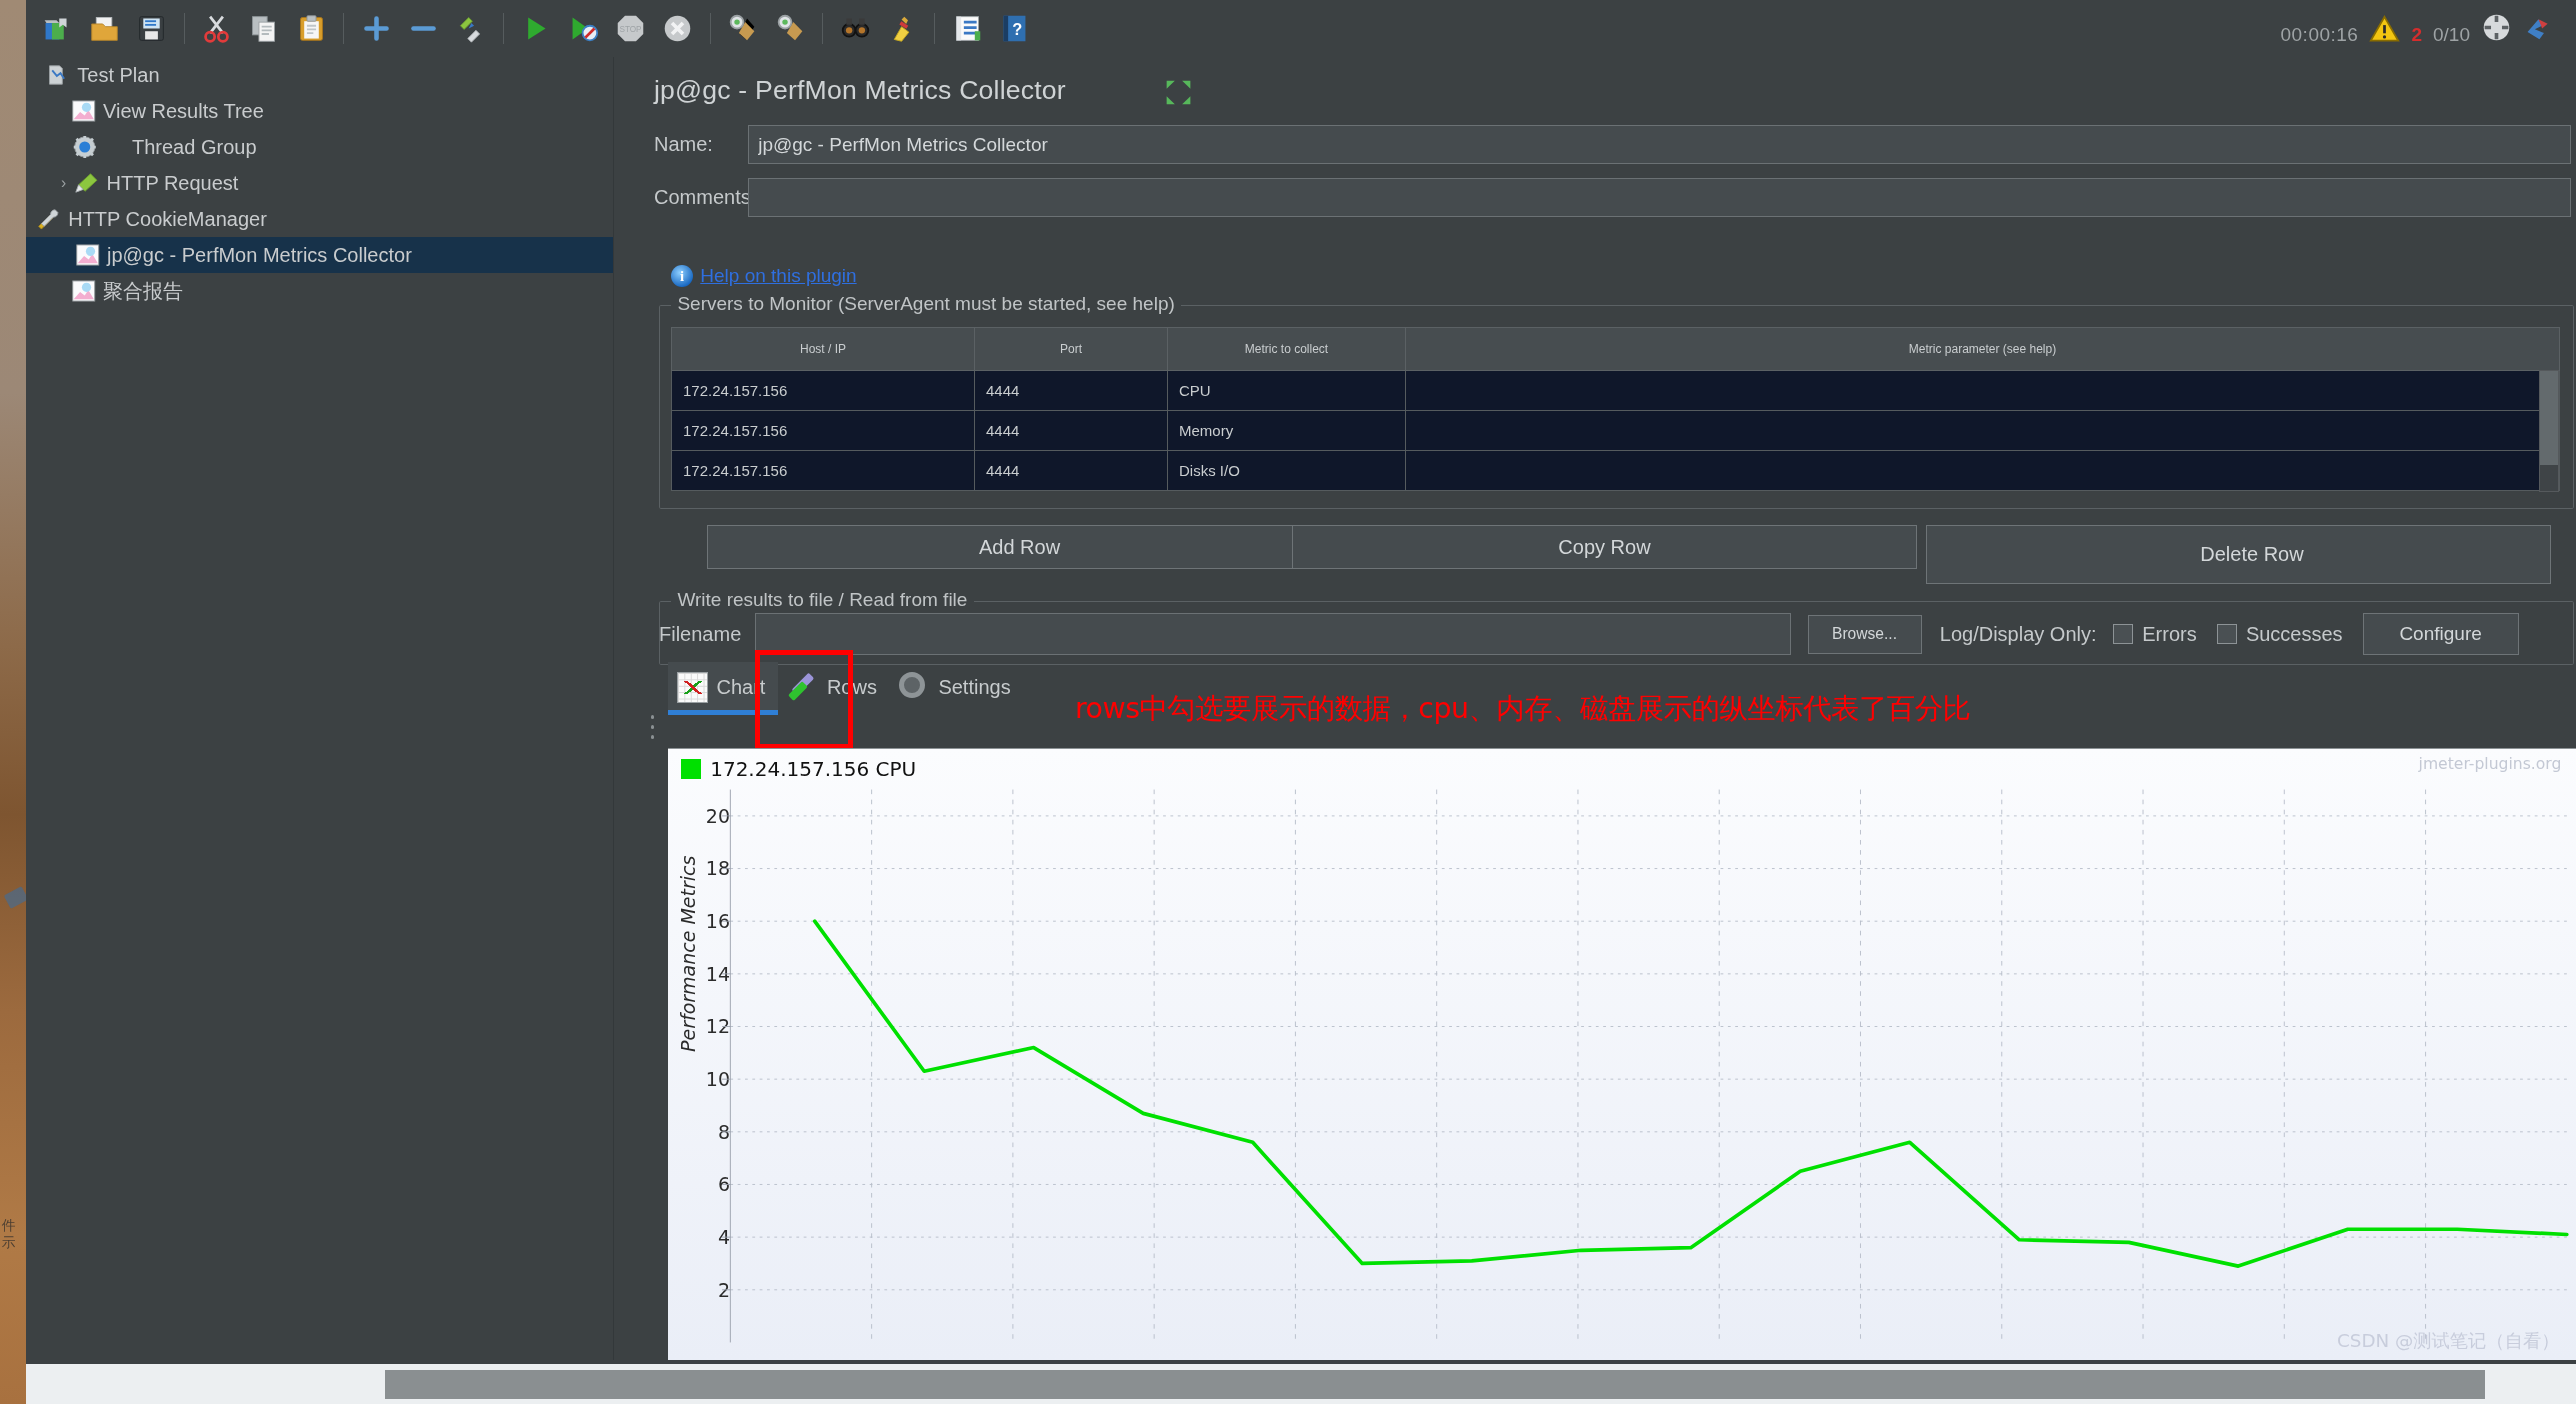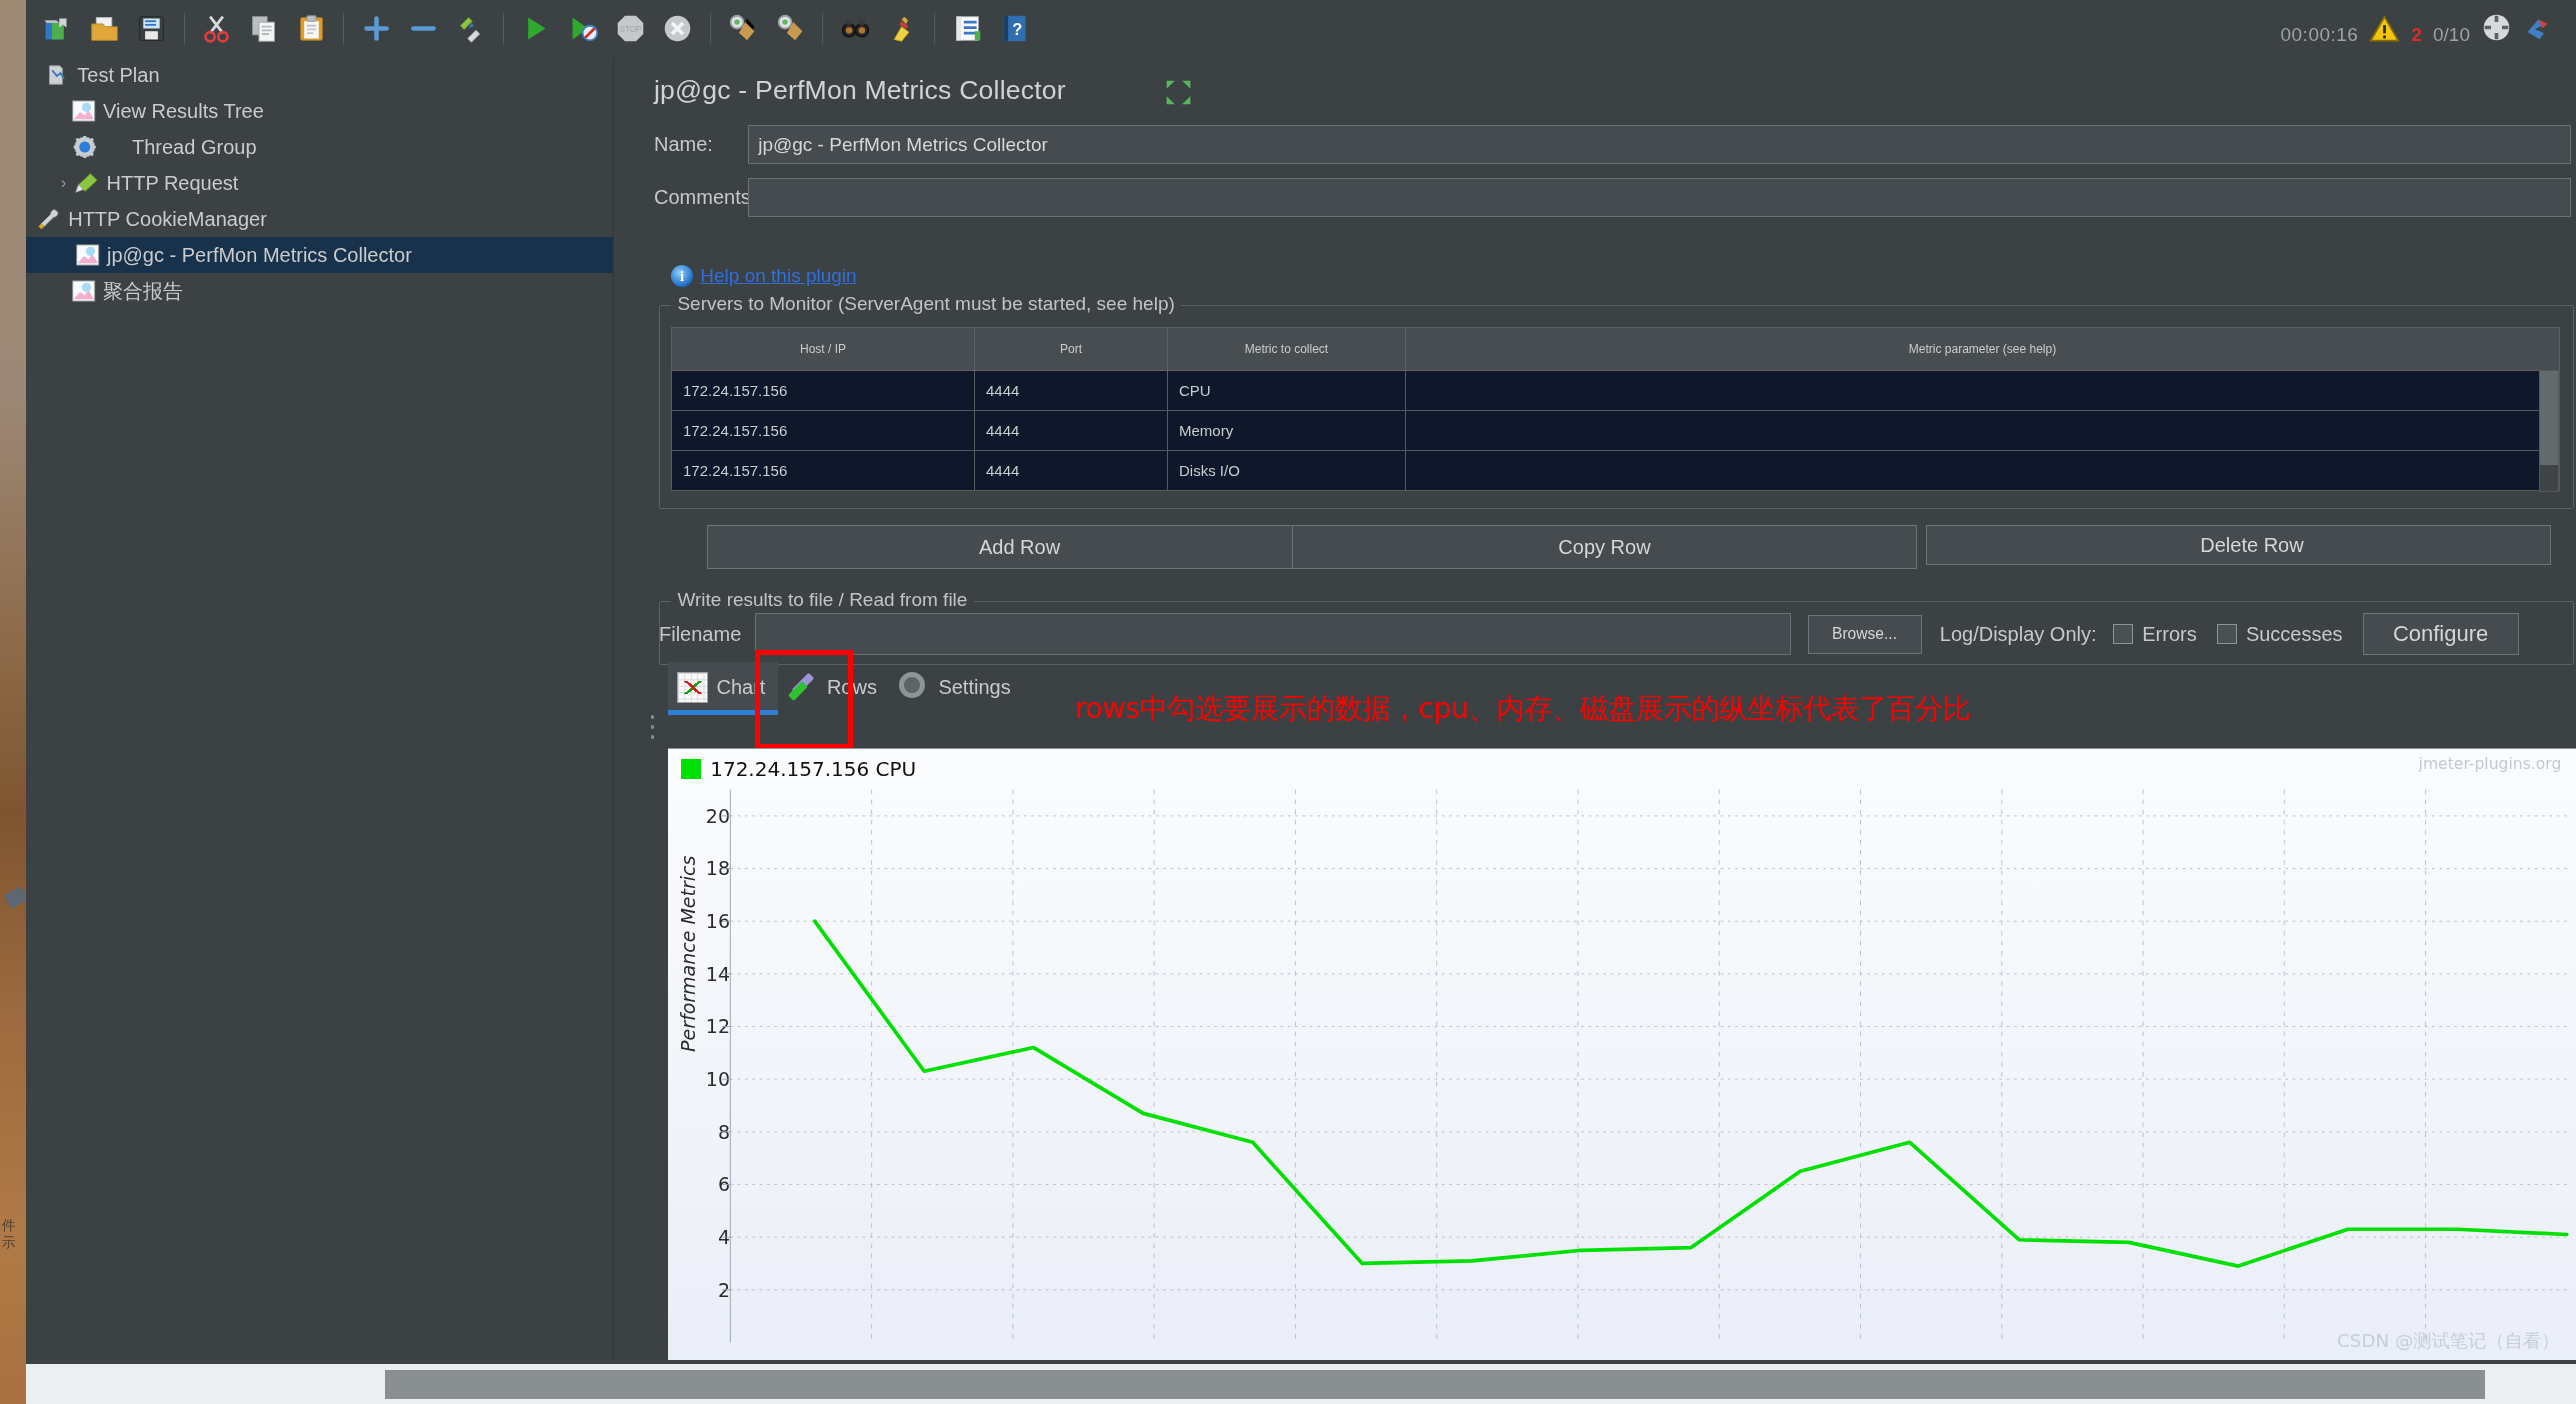--- a/index.html
+++ b/index.html
@@ -585,36 +585,36 @@
         </tr>
       </tbody>
     </table>
 
     <div class="tbl-scroll">
       <div class="tbl-scroll-thumb"></div>
     </div>
 
     <div class="btn" style="position:absolute; left:633px; top:525px; width:625px; height:44px;margin-left:48px;">Add Row</div>
     <div class="btn" style="position:absolute; left:1266px; top:525px; width:625px; height:44px;">Copy Row</div>
-    <div class="btn" style="position:absolute; left:1900px; top:525px; width:625px; height:40px;padding-left:27px;">Delete Row</div>
+    <div class="btn" style="position:absolute; left:1900px; top:525px; width:625px; height:59px;padding-left:27px;">Delete Row</div>
 
     <div class="fieldset" style="left:633px; top:601px; width:1915px; height:64px;">
       <span class="fieldset-legend">Write results to file / Read from file</span>
     </div>
 
     <div class="form-row" style="left:633px; top:613px;">
       <span class="form-label" style="width:96px;">Filename</span>
       <input class="form-input" style="width: 1036px; height: 42px;" value="">
       <div class="btn btn-small" style="width:114px; height:39px; margin-left:16.5px;">Browse...</div>
       <span class="form-label" style="margin-left:18.3px;">Log/Display Only:</span>
       <span class="checkbox-box" style="margin-left:16.5px;"></span>
       <span class="form-label" style="margin-left:9.2px;">Errors</span>
       <span class="checkbox-box" style="margin-left:20px;"></span>
       <span class="form-label" style="margin-left:9.2px;">Successes</span>
-      <div class="btn" style="width:156px; height:42px; margin-left:20px; font-size:22px;">Configure</div>
+      <div class="btn" style="width:156px; height:42px; margin-left:20px; font-size:19px;">Configure</div>
     </div>
 
     <div class="tabstrip">
       <div class="tab active">
         <span class="tab-ico ico-chart-tab"></span>
         <span>Chart</span>
       </div>
       <div class="tab">
         <span class="tab-ico ico-check">
           <span class="c1"></span>

